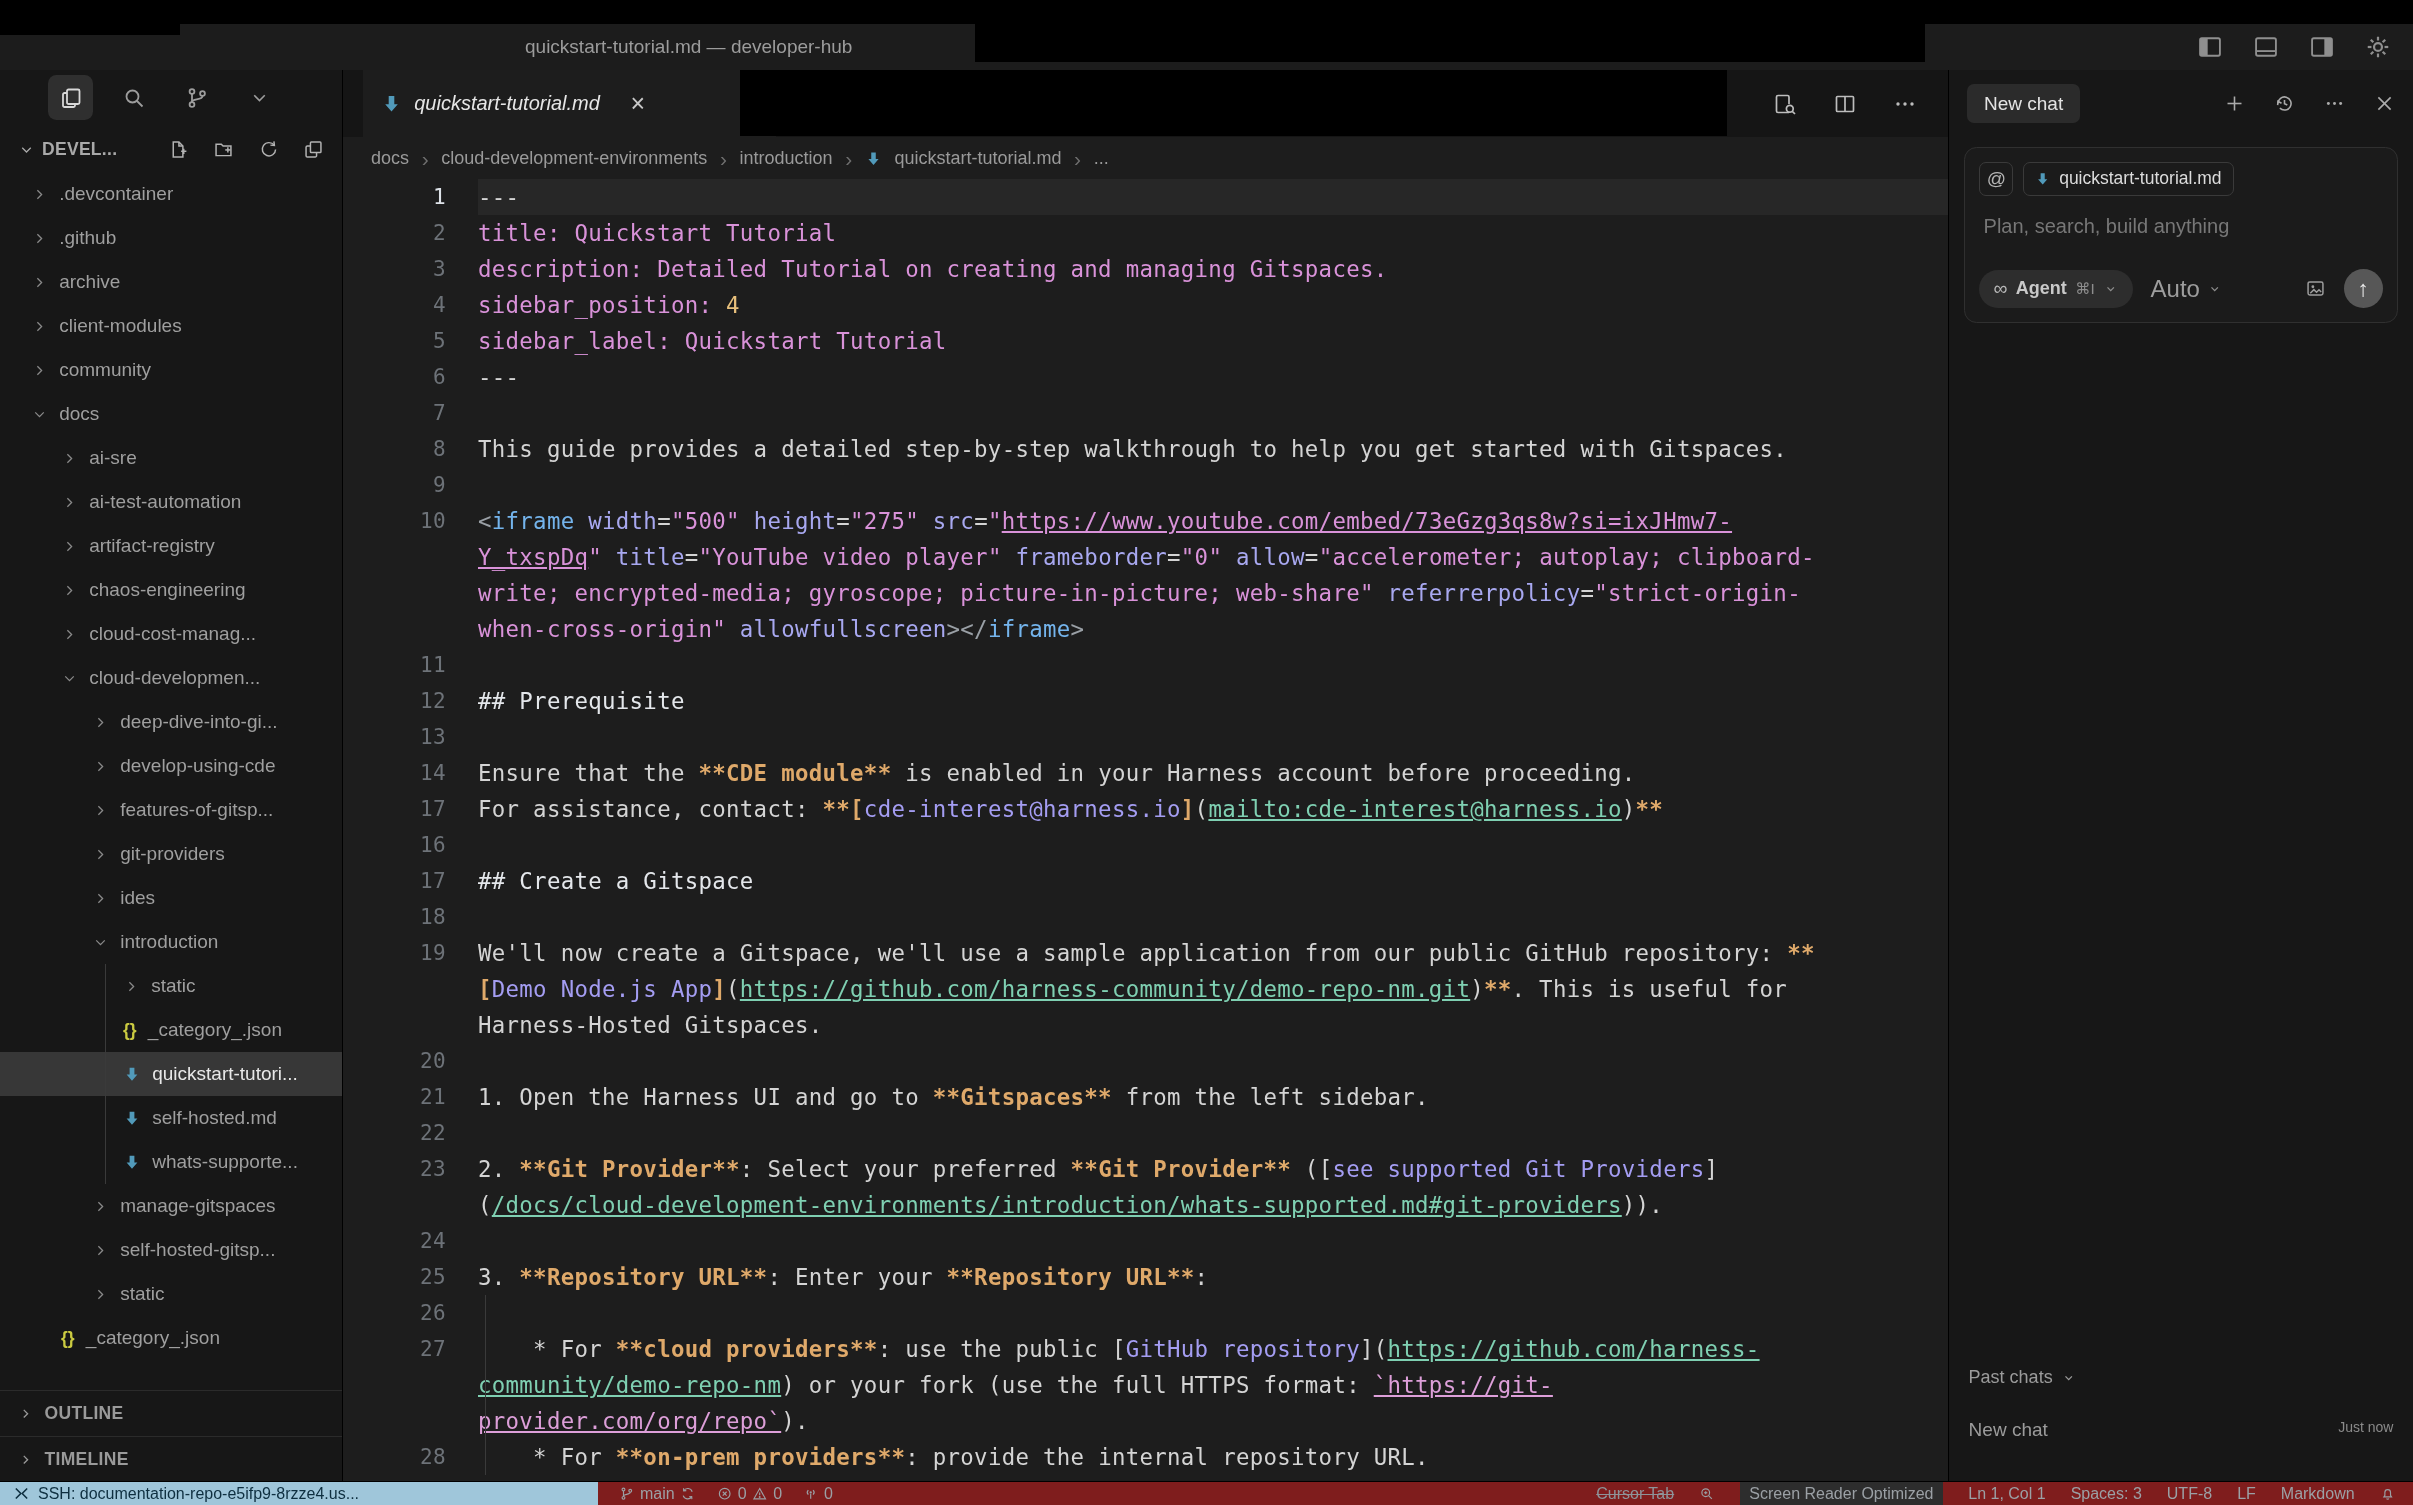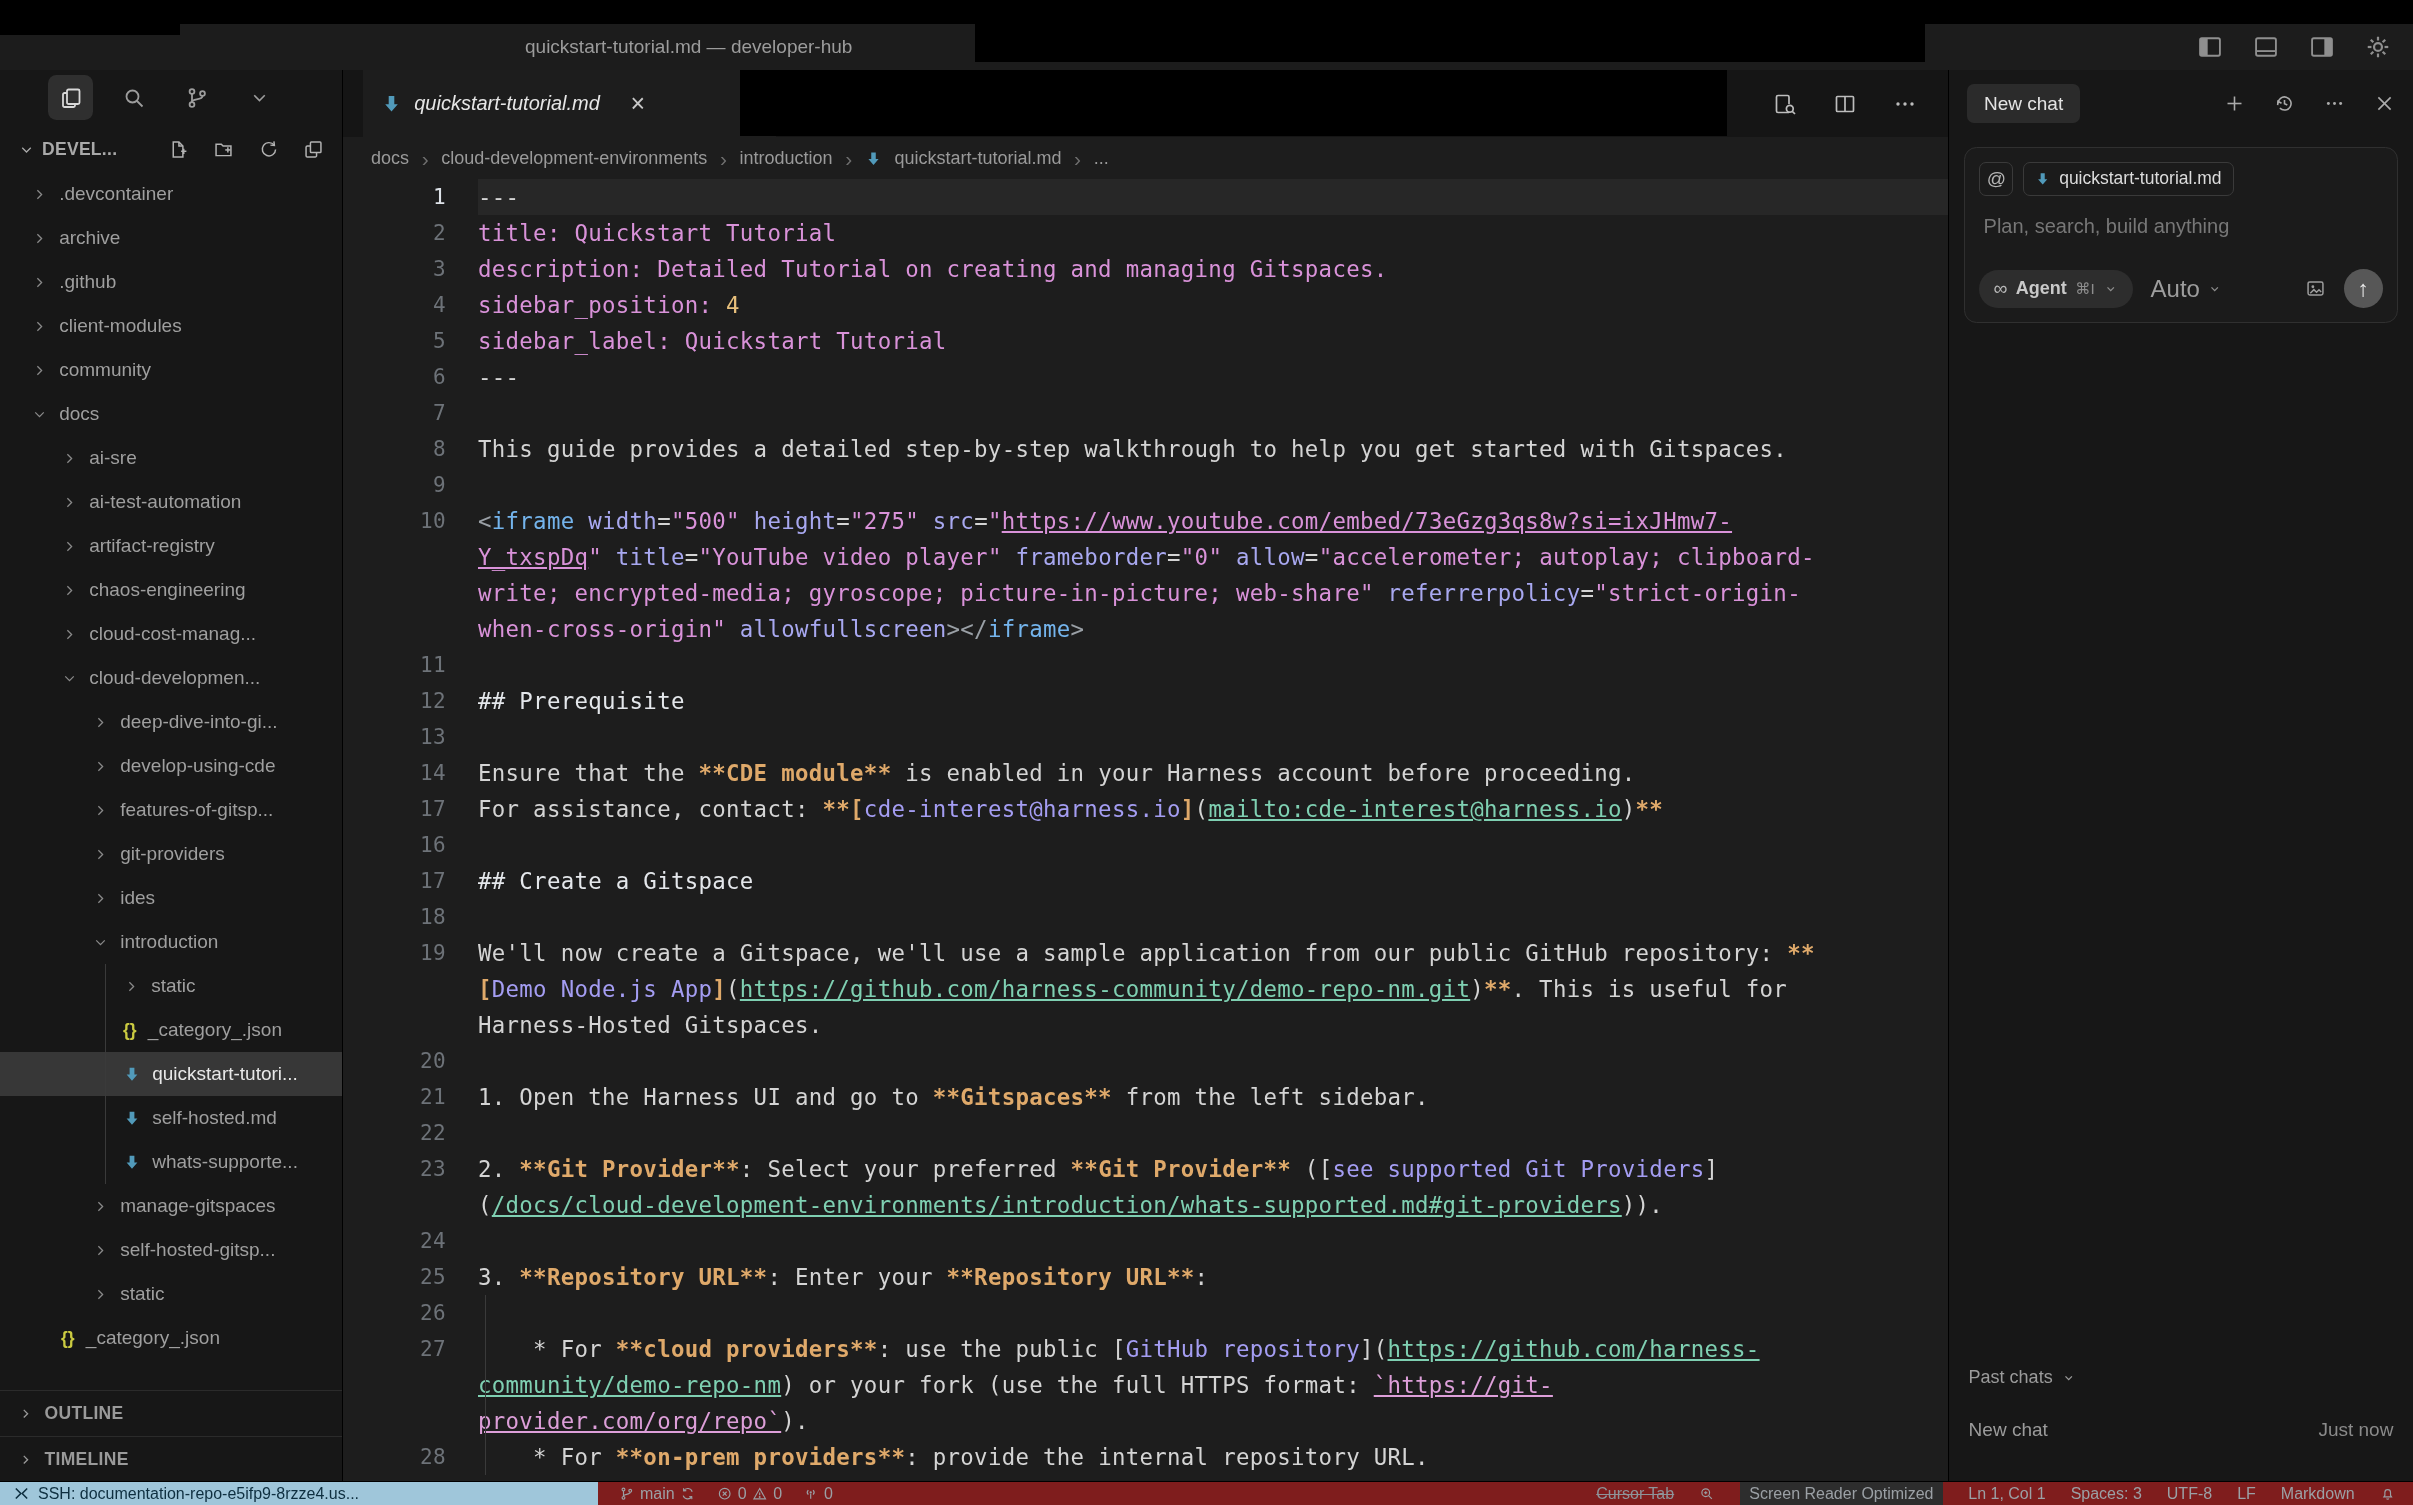--- a/index.html
+++ b/index.html
@@ -79,21 +79,21 @@
   .chat-controls{display:flex;align-items:center}
   .agent-pill{height:38px;background:#2d2d2d;border-radius:19px;display:flex;align-items:center;gap:8.4px;padding:0 14px;color:#c9c9c9;font-size:18px}
   .inf{font-size:19.6px;color:#b8b8b8}
   .shortcut{color:#8d8d8d;font-size:15.4px}
   .auto{margin-left:18px;color:#9d9d9d;font-size:24px;display:flex;gap:7px;align-items:center}
   .img-btn{margin-left:auto;color:#9d9d9d}
   .send-btn{width:39px;height:39px;border-radius:50%;background:#575757;color:#ececec;display:flex;align-items:center;justify-content:center;font-size:22.4px;margin-left:18px}
   .chat-footer{margin-top:auto;padding:0 19.6px 41px}
   .past{display:flex;gap:8.4px;color:#9b9b9b;font-size:18px;align-items:center}
   .chat-item{display:flex;margin-top:31px;font-size:19px;color:#9b9b9b}
-  .chat-item-time{margin-left:auto;color:#8a8a8a;font-size:19px}
+  .chat-item-time{margin-left:auto;color:#8a8a8a;font-size:14px}
 
   
   .statusbar{position:absolute;bottom:0;left:0;right:0;height:23px;background:#7f1d1d;border-top:0.7px solid #000;
              display:flex;align-items:center;font-size:16px;color:#9ba0a5;z-index:5}
   .remote{height:100%;width:598px;background:#9fc6da;color:#0e2f40;display:flex;align-items:center;gap:8.4px;padding:0 12.6px;flex:none;box-sizing:border-box;white-space:nowrap;overflow:hidden}
   .sb-item{display:flex;align-items:center;gap:5.6px;margin-left:21px;white-space:nowrap}
   .sb-right{margin-left:auto;display:flex;align-items:center;gap:25px;padding-right:18px}
   .strike{text-decoration:line-through;color:#8e9399}
   .sro{background:#2d2d2d;padding:2.1px 9.8px;border-radius:0}
 </style>
@@ -216,29 +216,29 @@
             </svg>
           </span>
           <span>.devcontainer</span>
         </div>
         <div class="trow" style="padding-left: 31px;">
           <span class="chev">
             <svg class="i24" viewBox="0 0 24 24" fill="none" stroke="currentColor" stroke-width="1.8">
               <polyline points="9,6 15,12 9,18"></polyline>
             </svg>
           </span>
+          <span>.github</span>
+        </div>
+        <div class="trow" style="padding-left: 31px;">
+          <span class="chev">
+            <svg class="i24" viewBox="0 0 24 24" fill="none" stroke="currentColor" stroke-width="1.8">
+              <polyline points="9,6 15,12 9,18"></polyline>
+            </svg>
+          </span>
           <span>archive</span>
-        </div>
-        <div class="trow" style="padding-left: 31px;">
-          <span class="chev">
-            <svg class="i24" viewBox="0 0 24 24" fill="none" stroke="currentColor" stroke-width="1.8">
-              <polyline points="9,6 15,12 9,18"></polyline>
-            </svg>
-          </span>
-          <span>.github</span>
         </div>
         <div class="trow" style="padding-left: 31px;">
           <span class="chev">
             <svg class="i24" viewBox="0 0 24 24" fill="none" stroke="currentColor" stroke-width="1.8">
               <polyline points="9,6 15,12 9,18"></polyline>
             </svg>
           </span>
           <span>client-modules</span>
         </div>
         <div class="trow" style="padding-left: 31px;">

